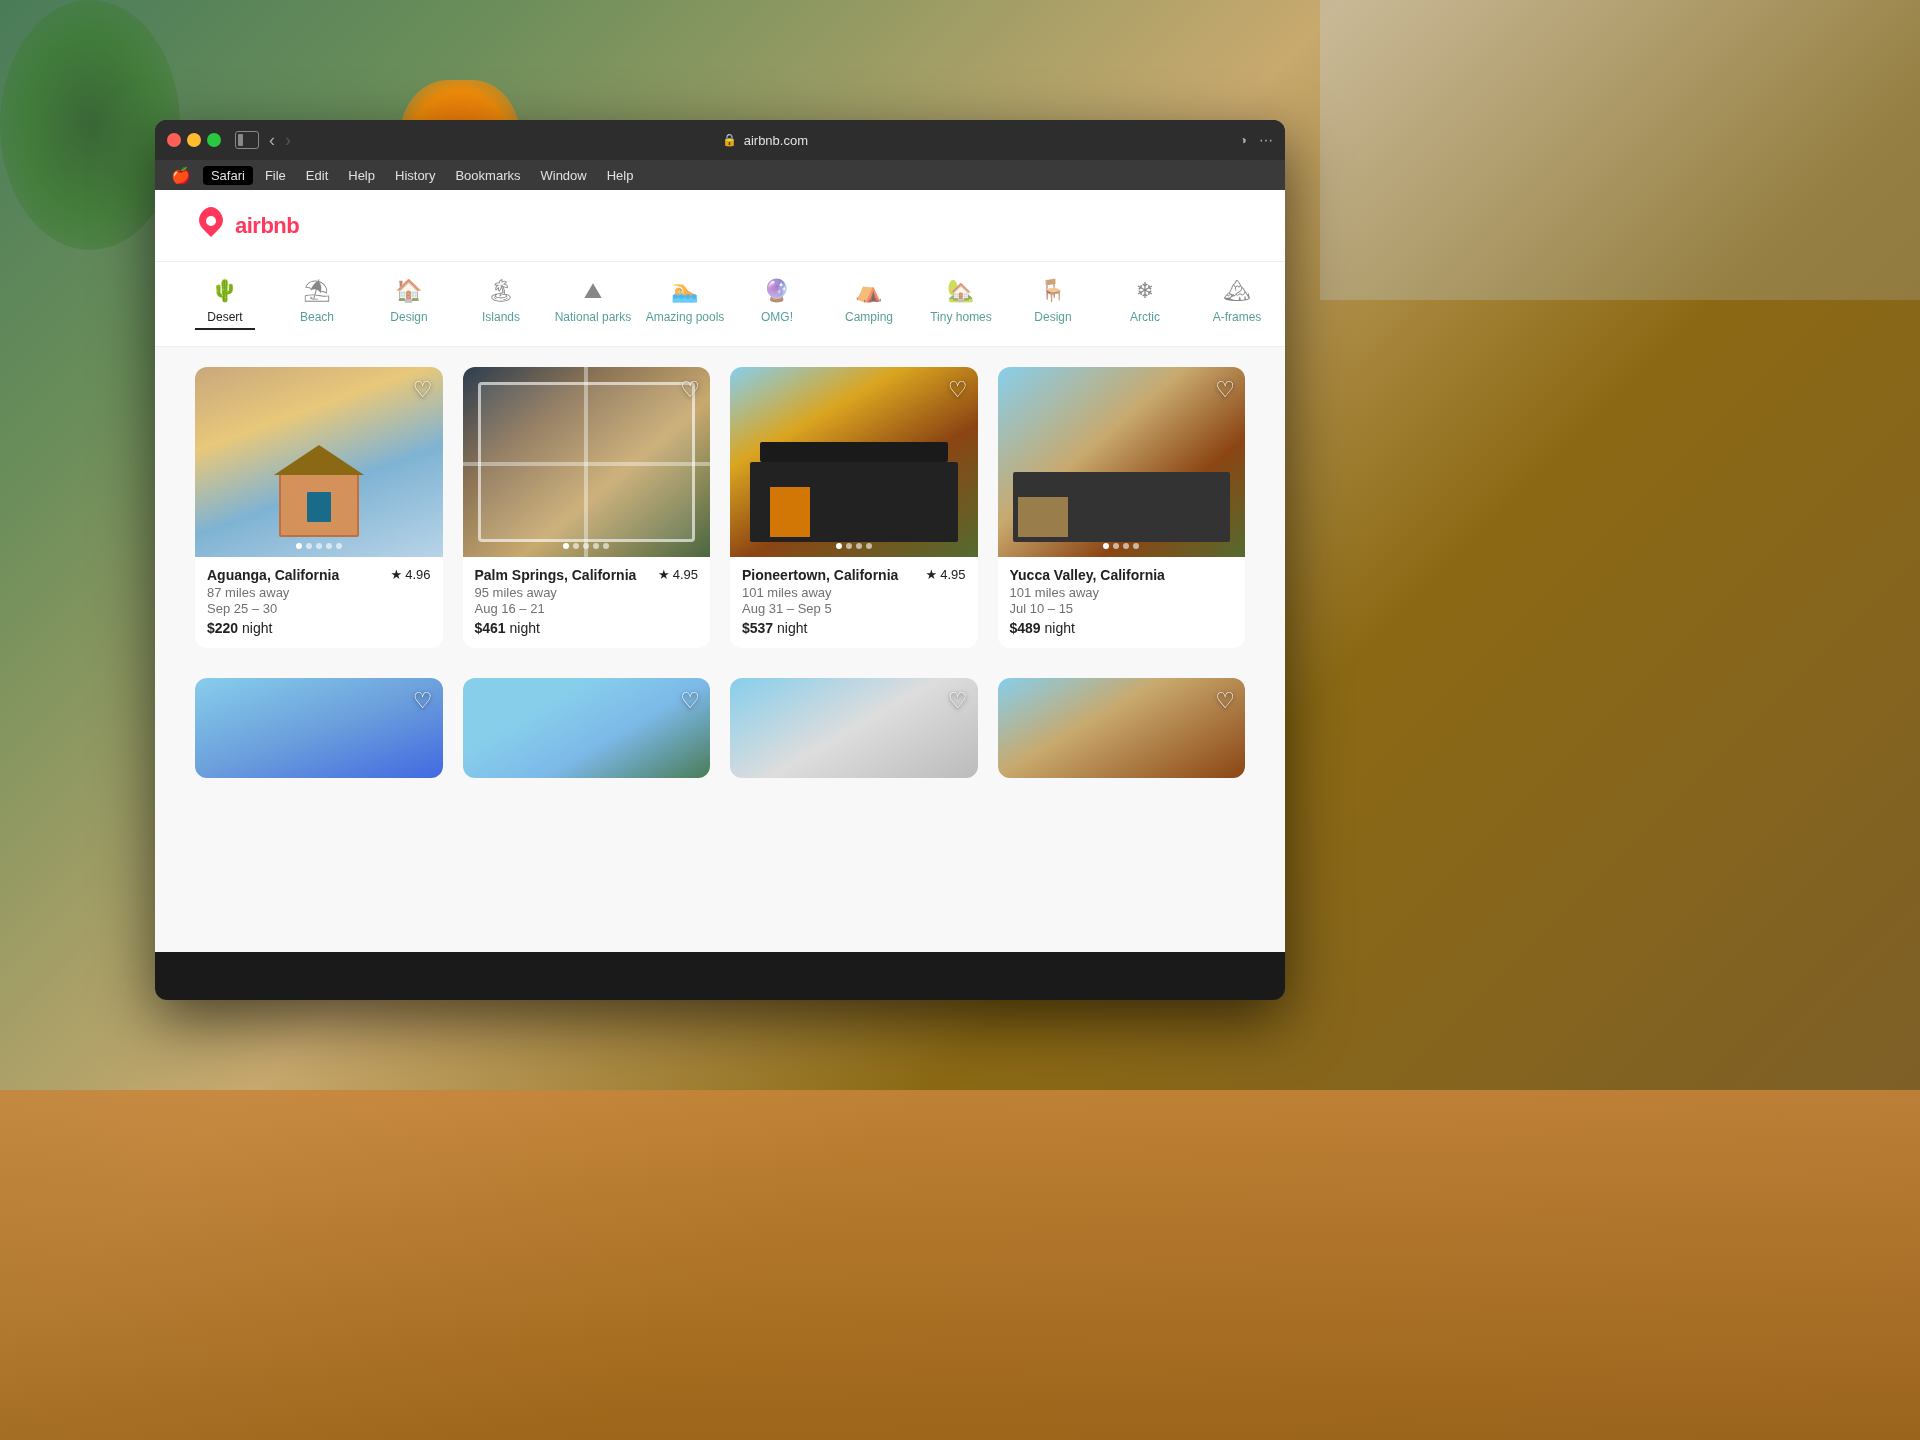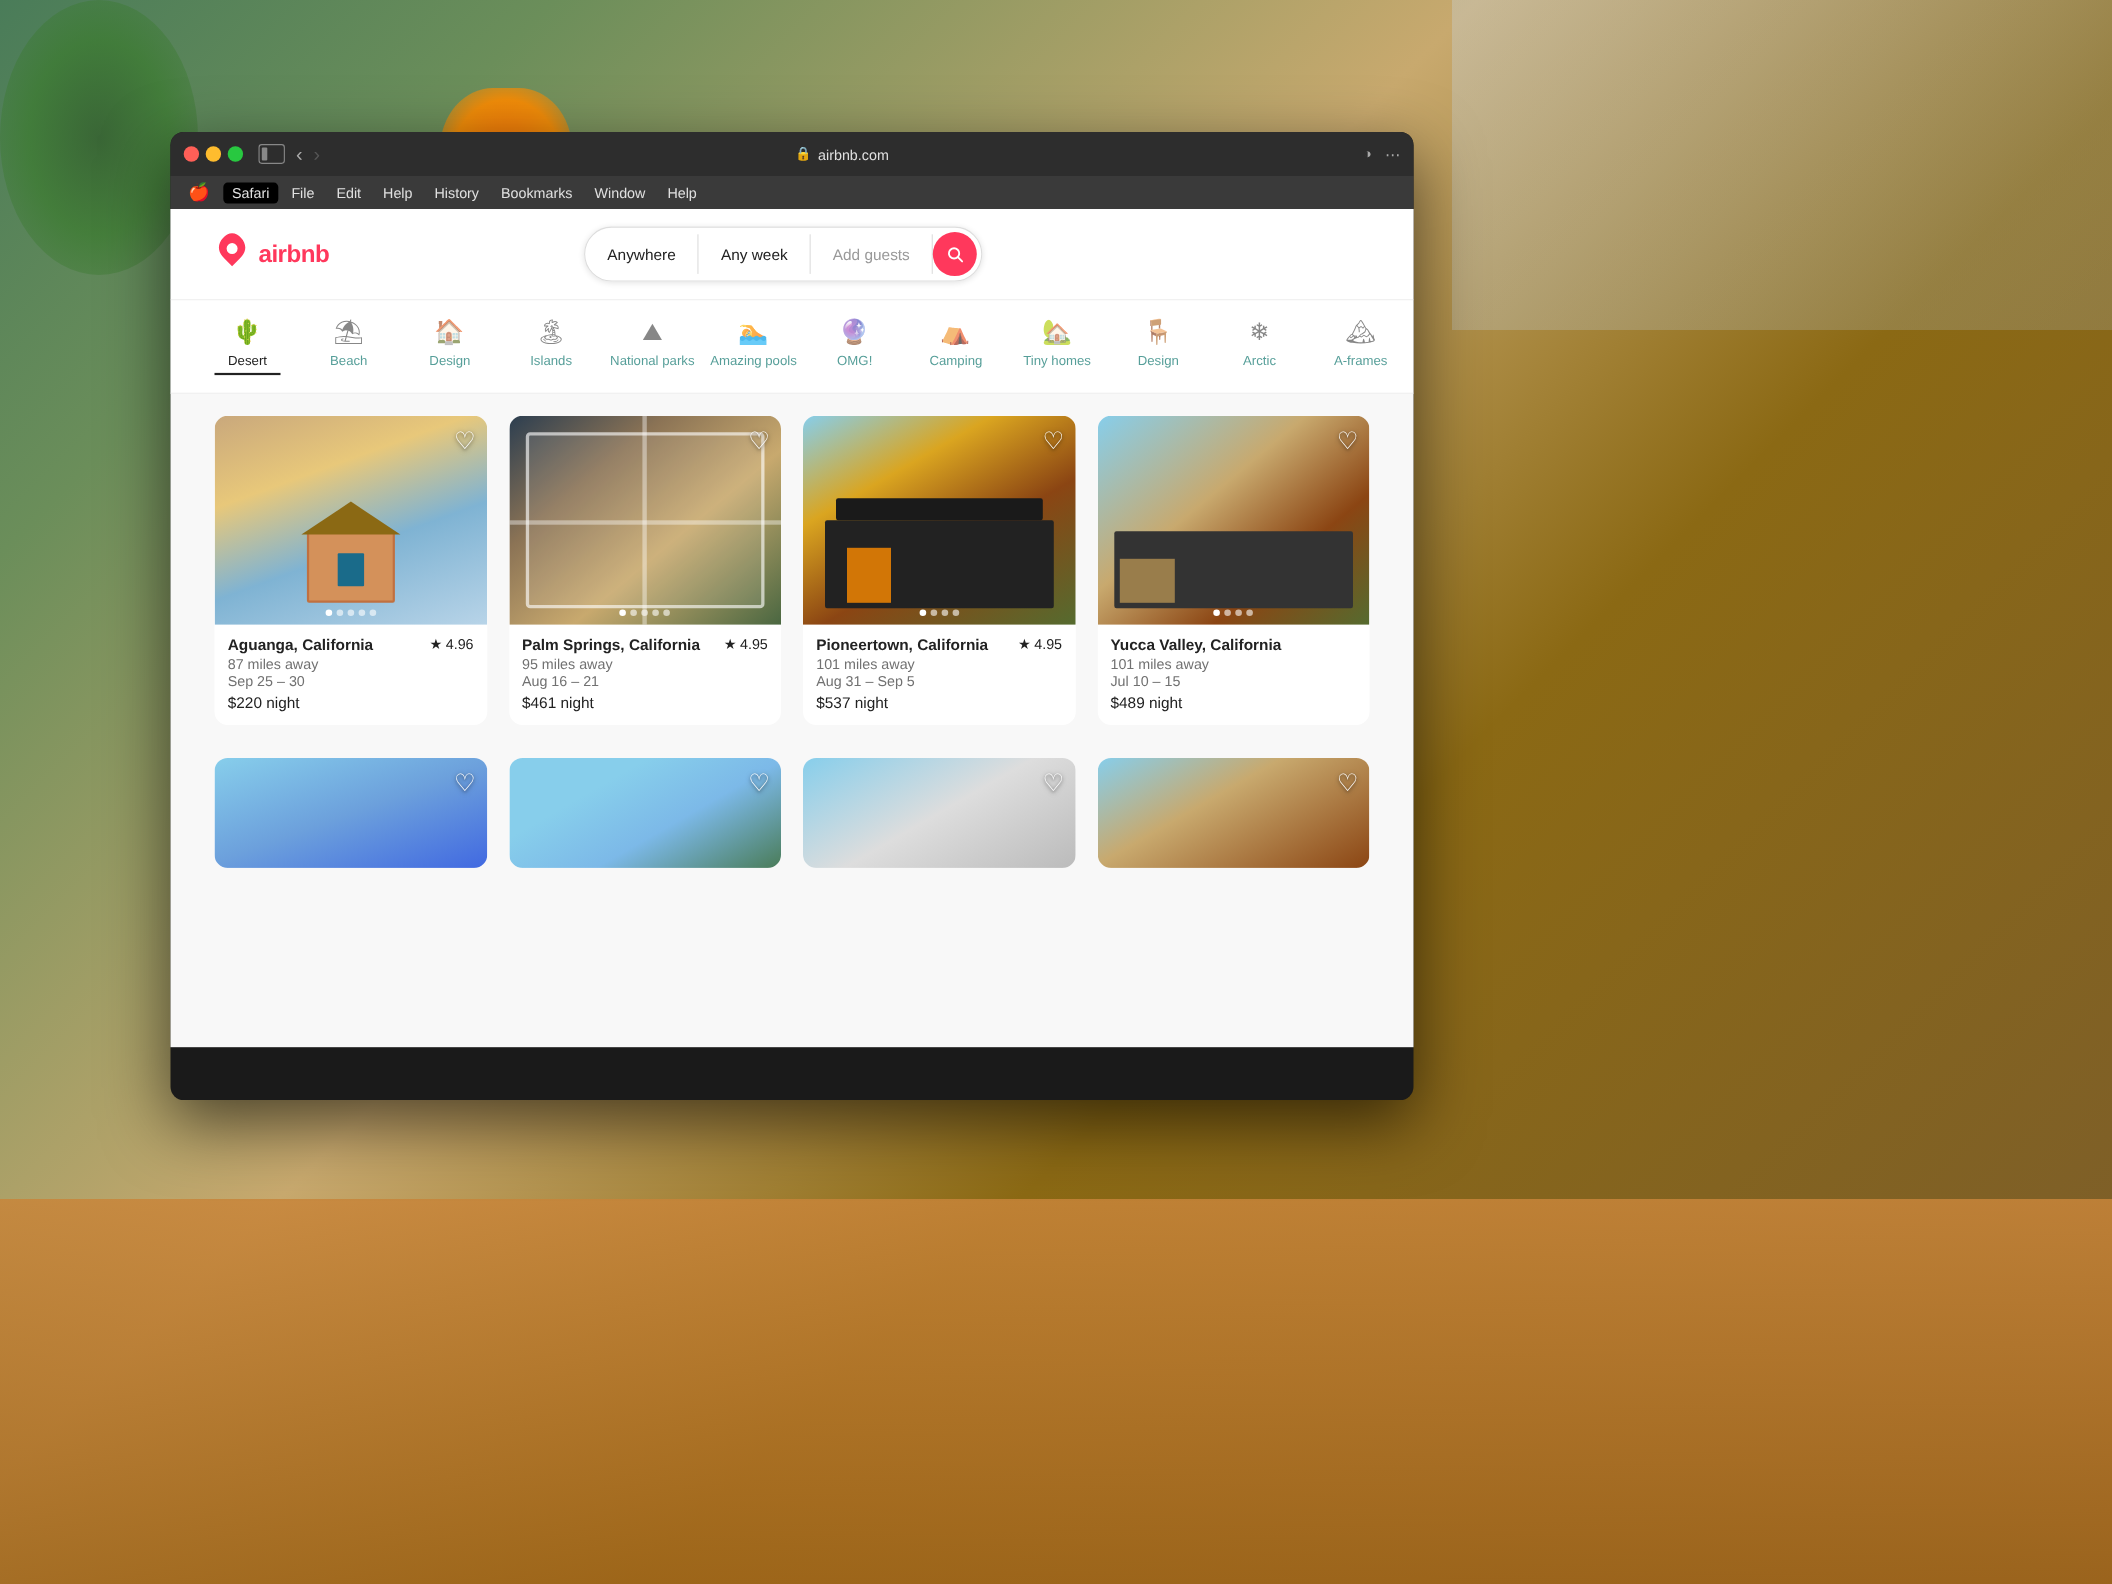--- a/index.html
+++ b/index.html
@@ -304,21 +304,21 @@
       font-size: 13px;
       color: #717171;
       margin-bottom: 4px;
     }
 
     .listing-price {
       font-size: 14px;
       color: #222;
     }
 
-    .price-bold { font-weight: 400; }
+    .price-bold { font-weight: 700; }
 
     
     .bg-plant {
       position: absolute;
       top: 0; left: 0;
       width: 180px; height: 250px;
       background: radial-gradient(ellipse, #2d5a27 0%, #3a7a2e 50%, transparent 100%);
       border-radius: 50%;
       opacity: 0.7;
     }
@@ -400,37 +400,20 @@
     <div class="airbnb-header">
       <div class="airbnb-logo">
         <span style="color:#FF385C; font-size:30px;">
           <svg width="32" height="32" viewBox="0 0 32 32" fill="#FF385C">
             <path d="M16 1C10 1 4 8 4 14c0 4 2 7 5 10l7 7 7-7c3-3 5-6 5-10C28 8 22 1 16 1zm0 19a5 5 0 1 1 0-10 5 5 0 0 1 0 10z"></path>
           </svg>
         </span>
         <span class="logo-text">airbnb</span>
       </div>
 
-      <div class="search-bar">
-        <div class="search-segment">
-          <span>Anywhere</span>
-        </div>
-        <div class="search-segment">
-          <span>Any week</span>
-        </div>
-        <div class="search-segment" style="color:#999;">
-          <span>Add guests</span>
-        </div>
-        <button class="search-btn">
-          <svg width="16" height="16" viewBox="0 0 24 24" fill="white">
-            <circle cx="11" cy="11" r="7" stroke="white" stroke-width="2.5" fill="none"></circle>
-            <line x1="16.5" y1="16.5" x2="22" y2="22" stroke="white" stroke-width="2.5" stroke-linecap="round"></line>
-          </svg>
-        </button>
-      </div>
 
       <div style="width:120px;"></div>
     </div>
 
     <div class="category-nav">
       <div class="category-item active">
         <span class="category-icon">🌵</span>
         <span class="category-label">Desert</span>
       </div>
       <div class="category-item">

